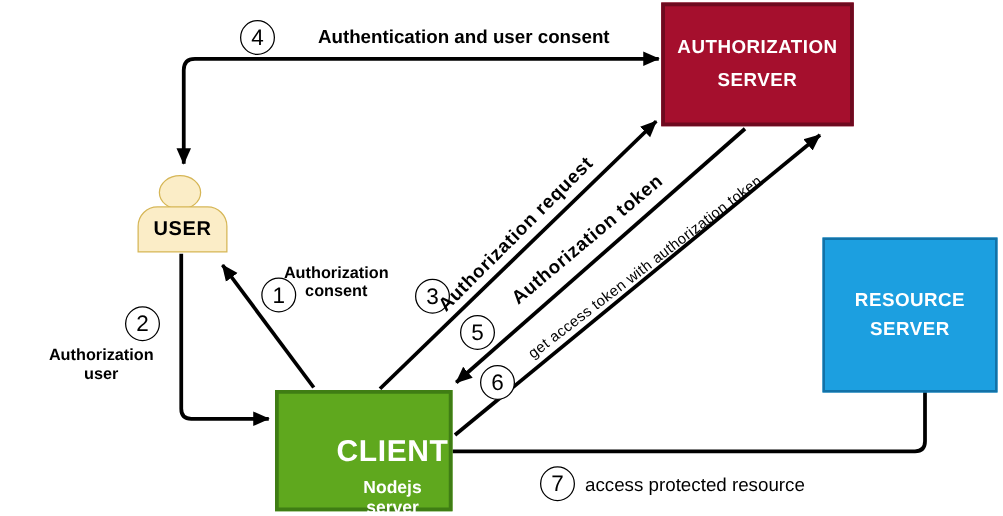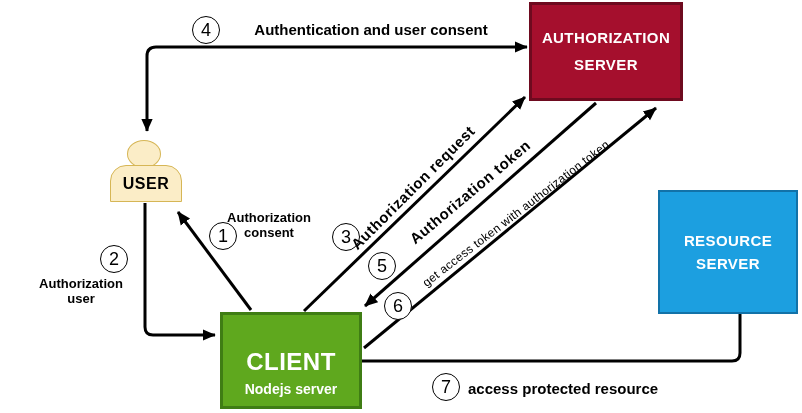--- a/index.html
+++ b/index.html
@@ -16,21 +16,21 @@
   .node .nline { display:block; }
 
   .auth-server { left:529px; top:2px; width:154px; height:99px;
                  background:#A50F2D; border:3px solid #6E0A1F;
                  justify-content:center; gap:11px; font-size:15px; letter-spacing:.4px; line-height:16px; }
   .resource-server { left:658px; top:190px; width:140px; height:124px;
                  background:#1C9FE0; border:2px solid #1272A8;
                  justify-content:center; gap:8px; font-size:15px; letter-spacing:.4px; line-height:15px; }
   .client { left:220px; top:312px; width:142px; height:97px;
                  background:#5FA81E; border:3px solid #3F7D14;
-                 justify-content:flex-start; padding-top:34px; gap:6px; }
+                 justify-content:flex-start; padding-top:34px; gap:6px;padding-left:46px; }
   .client .client-title { font-size:24px; line-height:26px; letter-spacing:.5px; }
   .client .client-sub   { font-size:14px; line-height:16px; }
 
   
   .user-head { left:127px; top:140px; width:34px; height:28px; border-radius:50%;
                background:#FBEDC7; border:1.5px solid #D6B656; box-sizing:border-box; }
   .user-body { left:110px; top:165px; width:72px; height:37px;
                border-radius:16px 16px 0 0;
                background:#FBEDC7; border:1.5px solid #D6B656; box-sizing:border-box;
                display:flex; align-items:center; justify-content:center;
@@ -51,21 +51,21 @@
 
   
   .lbl { position:absolute; color:#000; white-space:nowrap; }
   .lbl .line { display:block; }
   .l4 { left:235px; top:21px; width:272px; text-align:center;
         font-size:15px; font-weight:bold; }
   .l1 { left:225px; top:210px; width:88px; text-align:center;
         font-size:13px; font-weight:bold; line-height:15px; }
   .l2 { left:35px; top:276px; width:92px; text-align:center;
         font-size:13px; font-weight:bold; line-height:15px; }
-  .l7 { left:468px; top:380px; font-size:15px; font-weight:bold; }
+  .l7 { left:468px; top:380px; font-size:15px; font-weight:normal; }
   .l3 { left:354px; top:238px; font-size:15px; font-weight:bold; letter-spacing:.6px;
         transform-origin:0 50%; transform:rotate(-45deg); height:18px; line-height:18px; }
   .l5 { left:412px; top:232px; font-size:15px; font-weight:bold; letter-spacing:.6px;
         transform-origin:0 50%; transform:rotate(-40deg); height:18px; line-height:18px; }
   .l6 { left:424px; top:275px; font-size:12px; font-weight:500; letter-spacing:.3px;
         transform-origin:0 50%; transform:rotate(-37.5deg); height:18px; line-height:18px; }
 </style>
 </head>
 <body>
 

